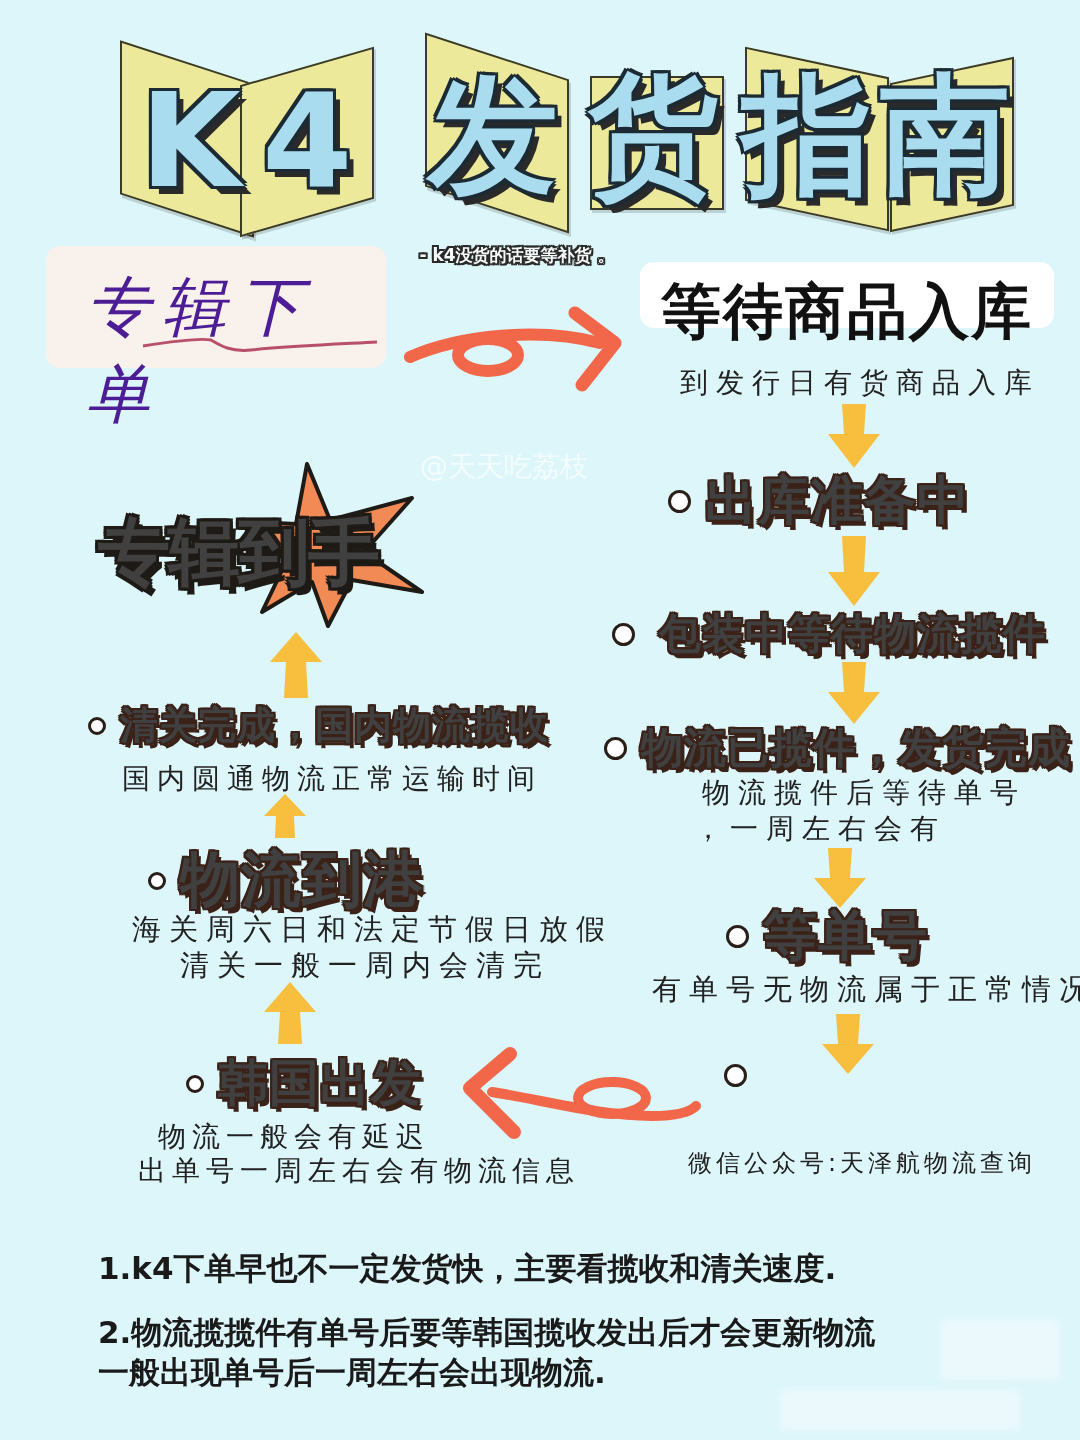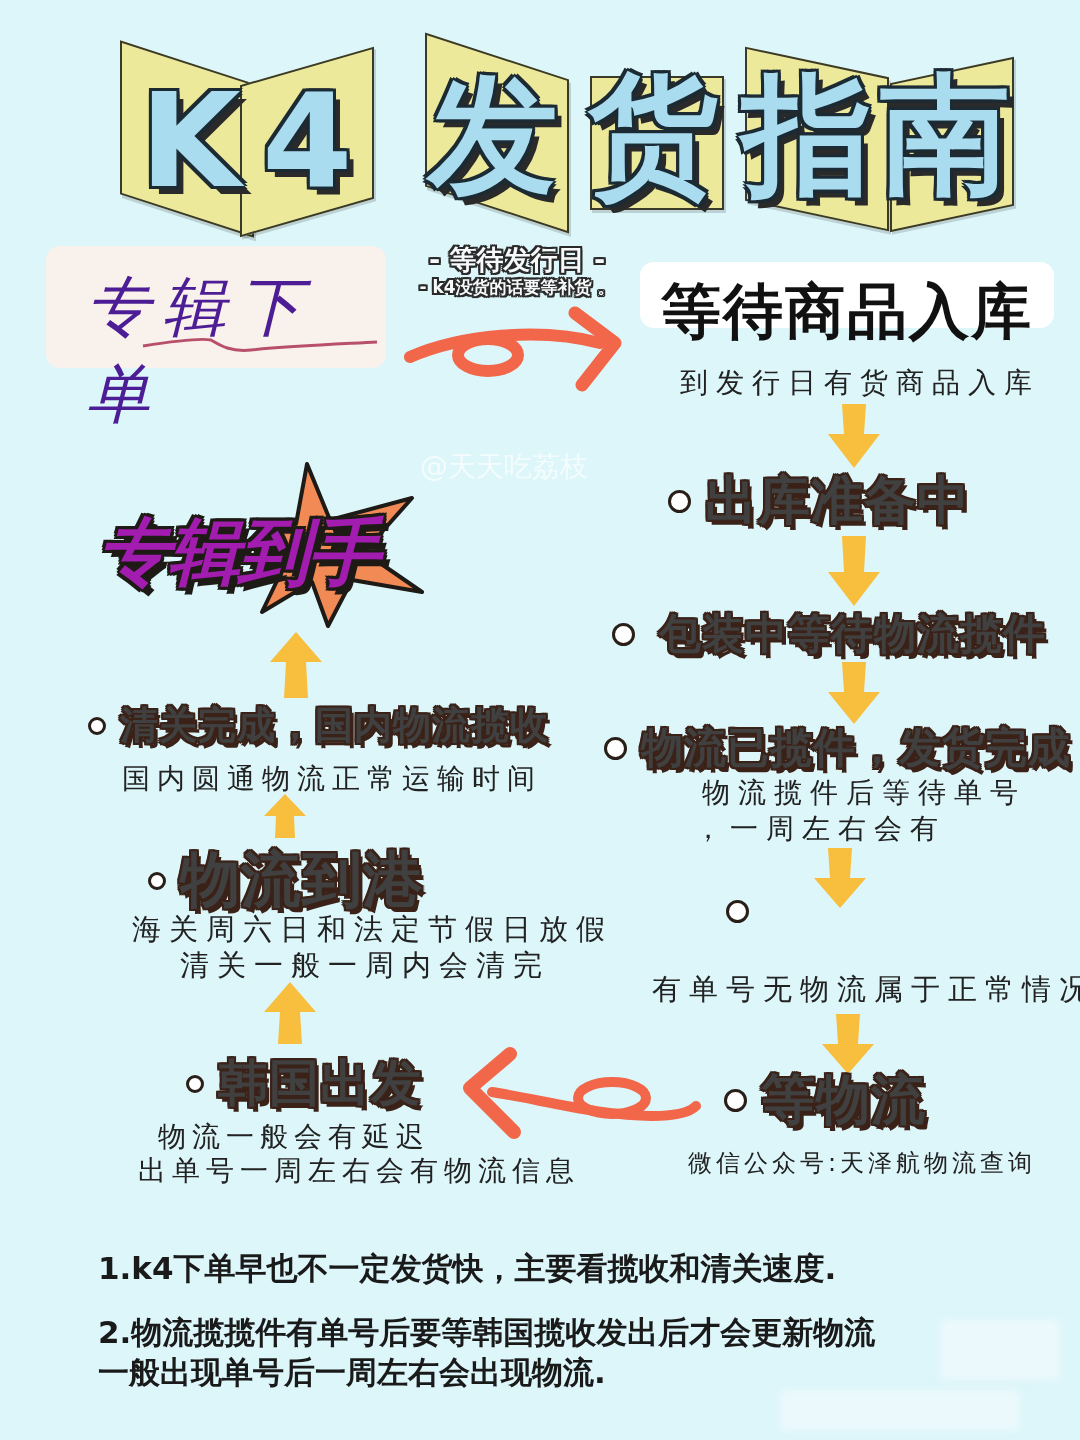--- a/index.html
+++ b/index.html
@@ -18,21 +18,21 @@
   .stock-box span{position:absolute;left:0;right:0;top:10px;text-align:center;font-size:60px;font-weight:bold;color:#111;letter-spacing:2px;}
   .hand{font-family:"DejaVu Sans",sans-serif;color:#262220;letter-spacing:9px;}
   
   .step{position:absolute;display:flex;align-items:center;white-space:nowrap;}
   .bullet{width:17px;height:17px;border-radius:50%;background:#fff;border:3px solid #2a1e18;margin-right:14px;flex:none;}
   .step-label{font-weight:bold;color:#404040;letter-spacing:1px;
     text-shadow:-2px -2px 0 #3b2218,2px -2px 0 #3b2218,-2px 2px 0 #3b2218,2px 2px 0 #3b2218,0 -2px 0 #3b2218,0 2px 0 #3b2218,-2px 0 0 #3b2218,2px 0 0 #3b2218,4px 5px 0 #3b2218;}
   .desc{position:absolute;font-size:29px;line-height:38px;color:#222;letter-spacing:8px;white-space:nowrap;}
   .arrow{position:absolute;}
   
-  .got-text{position:absolute;left:98px;top:505px;font-size:72px;font-weight:bold;font-style:italic;color:#a21caf;letter-spacing:-2px;
+  .got-text{position:absolute;left:98px;top:505px;font-size:72px;font-weight:bold;color:#404040;letter-spacing:-2px;
     text-shadow:-3px -3px 0 #1e1a16,3px -3px 0 #1e1a16,-3px 3px 0 #1e1a16,3px 3px 0 #1e1a16,0 -3px 0 #1e1a16,0 3px 0 #1e1a16,-3px 0 0 #1e1a16,3px 0 0 #1e1a16,6px 7px 0 #1e1a16;}
   .watermark{position:absolute;left:420px;top:448px;color:rgba(255,255,255,.7);font-size:28px;}
   .notes{position:absolute;left:98px;font-size:31px;font-weight:bold;color:#1a1a1a;line-height:40px;white-space:nowrap;}
   .blur-box{position:absolute;background:rgba(240,250,252,.8);filter:blur(4px);}
 </style>
 </head>
 <body>
 
 <div>
   <div class="title-card" style="left:120px;top:62px;width:130px;height:150px;transform:skewY(18deg);"></div>
@@ -50,21 +50,20 @@
 </div>
 
 <div class="order-card">
   <span class="order-text">专辑下单</span>
   <svg class="squiggle" width="240" height="22">
     <path d="M2 12 C40 6, 60 4, 70 6 C80 12, 90 18, 110 16 C150 12, 200 10, 236 8" stroke="#b9506a" stroke-width="3" fill="none"></path>
   </svg>
 </div>
 
 <div class="waiting-note" style="left:392px;top:244px;width:250px;">
-  <div style="font-size:27px;line-height:32px;">- 等待发行日 -</div>
   <div style="font-size:17px;line-height:22px;">- k4没货的话要等补货 。</div>
 </div>
 
 <svg class="arrow" style="left:400px;top:305px;" width="230" height="90">
   <path d="M10 52 C60 30, 140 22, 200 38" stroke="#f2674a" stroke-width="12" fill="none" stroke-linecap="round"></path>
   <ellipse cx="88" cy="50" rx="30" ry="16" stroke="#f2674a" stroke-width="12" fill="none"></ellipse>
   <path d="M175 8 L215 38 L182 80" stroke="#f2674a" stroke-width="13" fill="none" stroke-linecap="round" stroke-linejoin="round"></path>
 </svg>
 
 <div class="stock-box">
@@ -100,30 +99,30 @@
 </div>
 <div class="desc hand" style="left:702px;top:774px;font-size:28px;">物流揽件后等待单号</div>
 <div class="desc hand" style="left:694px;top:810px;font-size:28px;">，一周左右会有</div>
 
 <svg class="arrow" style="left:812px;top:848px;" width="56" height="62">
     <polygon points="16,0 40,0 38,30 54,30 28,60 2,30 18,30" fill="#f7bf3d"></polygon>
   </svg>
 
 <div class="step" style="left:726px;top:900px;">
   <span class="bullet"></span>
+  <span class="step-label" style="font-size:54px;">等单号</span>
 </div>
 <div class="desc hand" style="left:652px;top:970px;font-size:29px;">有单号无物流属于正常情况</div>
 
 <svg class="arrow" style="left:820px;top:1014px;" width="56" height="62">
     <polygon points="16,0 40,0 38,30 54,30 28,60 2,30 18,30" fill="#f7bf3d"></polygon>
   </svg>
 
 <div class="step" style="left:724px;top:1064px;">
   <span class="bullet"></span>
-  <span class="step-label" style="font-size:54px;">等物流</span>
 </div>
 <div class="desc hand" style="left:688px;top:1144px;font-size:24px;letter-spacing:4px;">微信公众号:天泽航物流查询</div>
 
 <svg class="arrow" style="left:452px;top:1046px;" width="250" height="96">
   <path d="M58 8 L18 42 L62 86" stroke="#f2674a" stroke-width="14" fill="none" stroke-linecap="round" stroke-linejoin="round"></path>
   <path d="M40 46 C90 54, 150 70, 200 70 C230 70, 240 64, 244 60" stroke="#f2674a" stroke-width="10" fill="none" stroke-linecap="round"></path>
   <ellipse cx="160" cy="52" rx="34" ry="16" stroke="#f2674a" stroke-width="10" fill="none"></ellipse>
 </svg>
 
 <div class="step" style="left:186px;top:1050px;">

